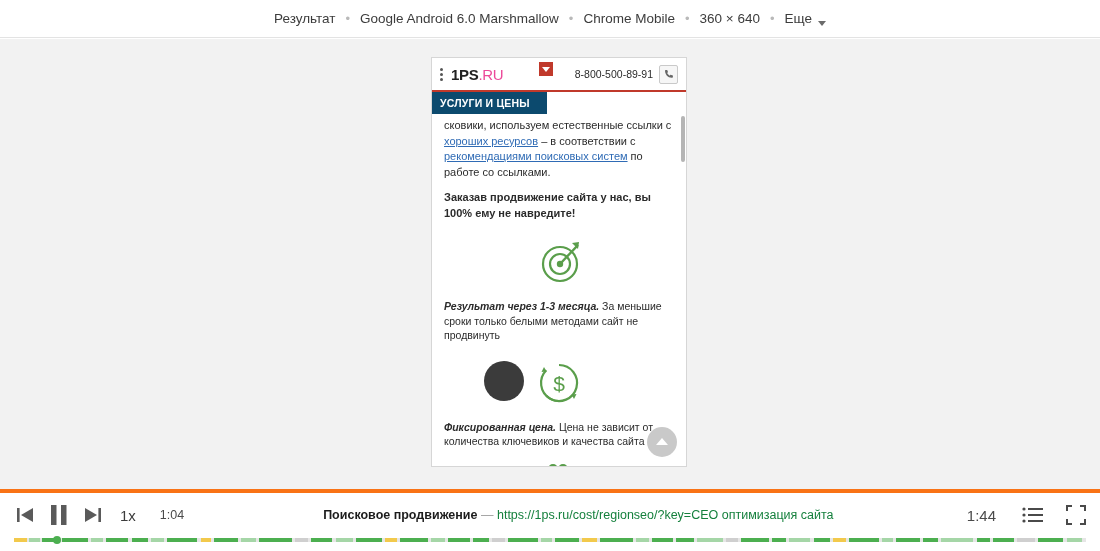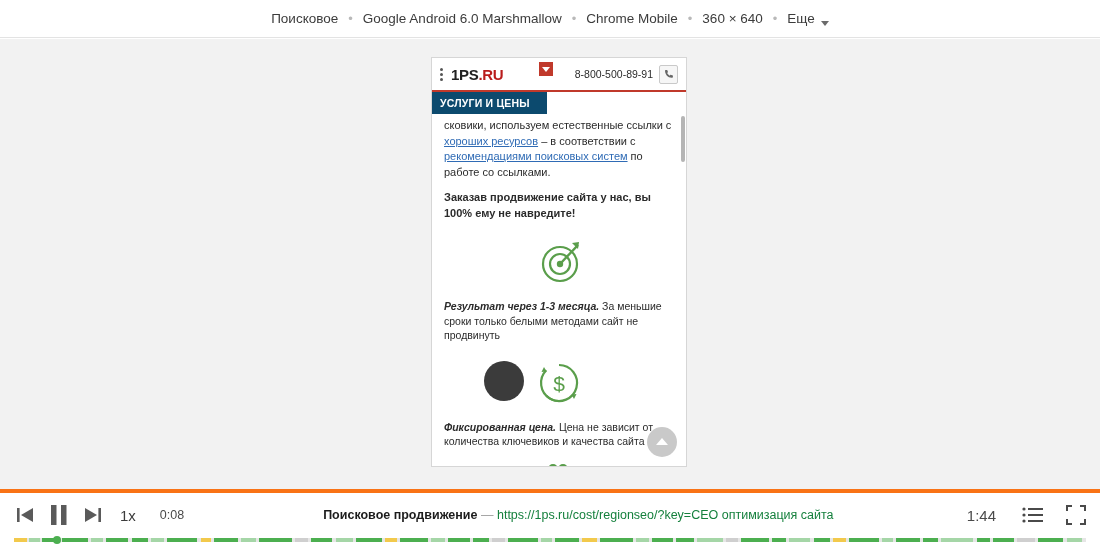--- a/index.html
+++ b/index.html
@@ -99,21 +99,21 @@
     width: 3px; height: 3px;
     border-radius: 50%;
     background: #555;
   }
   .logo {
     font-size: 15px;
     font-weight: bold;
     letter-spacing: -0.3px;
     color: #222;
   }
-  .logo .ru { color: #b91c1c; font-weight: bold; }
+  .logo .ru { color: #ec4899; font-weight: normal; }
   .phone-number {
     margin-left: auto;
     font-size: 10.5px;
     color: #2b2b2b;
     white-space: nowrap;
   }
   .hdr-btn {
     width: 17px; height: 17px;
     border: 1px solid #c9c9c9;
     border-radius: 2px;
@@ -316,21 +316,21 @@
     width: 8px;
     height: 8px;
     border-radius: 50%;
     background: #4caf50;
   }
 </style>
 </head>
 <body>
 
 <div class="topbar">
-  <span class="topbar-item">Поисковое</span>
+  <span class="topbar-item">Результат</span>
   <span class="topbar-sep">•</span>
   <span class="topbar-item">Google Android 6.0 Marshmallow</span>
   <span class="topbar-sep">•</span>
   <span class="topbar-item">Chrome Mobile</span>
   <span class="topbar-sep">•</span>
   <span class="topbar-item">360 × 640</span>
   <span class="topbar-sep">•</span>
   <span class="topbar-more">
     <span>Еще</span>
     <span class="caret-down"></span>
@@ -443,21 +443,21 @@
 
     <span class="ctrl">
       <svg width="22" height="22" viewBox="0 0 22 22" aria-hidden="true">
         <path d="M3 4 L3 18 L15 11 Z" fill="#5a5a5a"></path>
         <rect x="16.4" y="4" width="2.6" height="14" fill="#5a5a5a"></rect>
       </svg>
     </span>
 
     <span class="speed">1x</span>
 
-    <span class="time-cur">0:08</span>
+    <span class="time-cur">1:04</span>
 
     <span class="center-label">
       <span class="title">Поисковое продвижение</span>
       <span class="dash">—</span>
       <span class="url">https://1ps.ru/cost/regionseo/?key=CEO оптимизация сайта</span>
     </span>
 
     <span class="time-total">1:44</span>
 
     <span class="right-icons">

